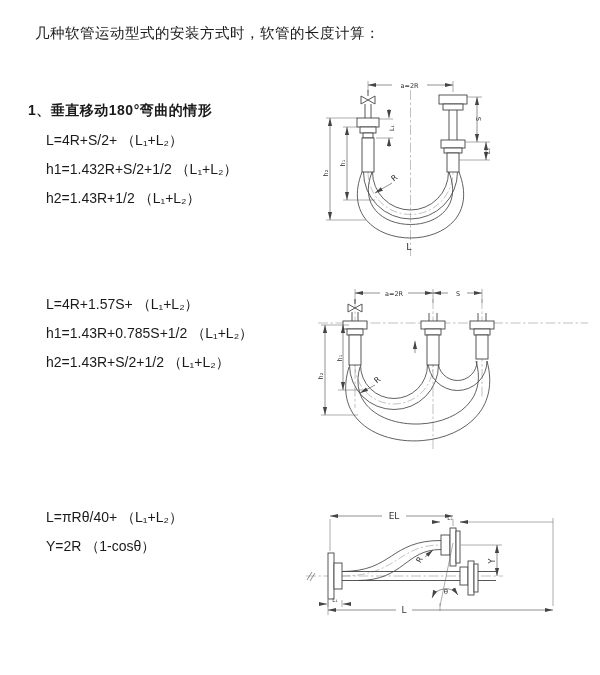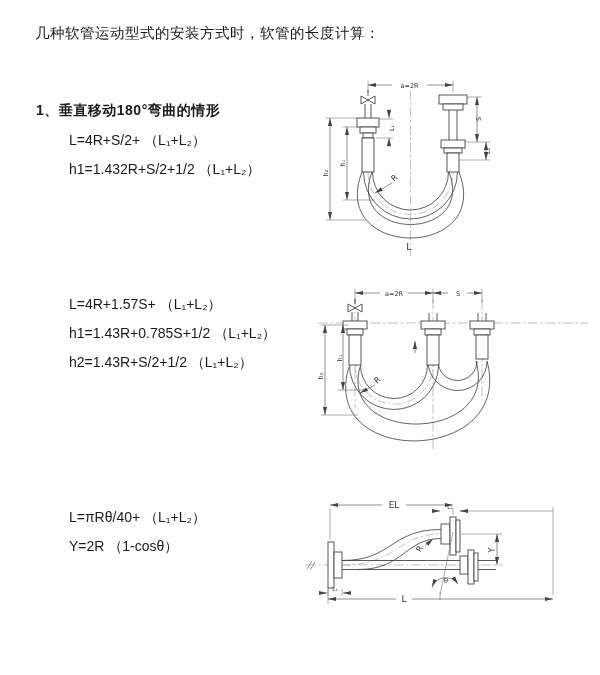--- a/index.html
+++ b/index.html
@@ -6,43 +6,44 @@
   body{
     width:600px;height:675px;background:#ffffff;
     font-family:"Liberation Sans","DejaVu Sans",sans-serif;
     color:#1a1a1a;overflow:hidden;
   }
   .page{position:relative;width:600px;height:675px;background:#fff;}
   .title{
     position:absolute;left:35px;top:24px;
     font-size:14.5px;font-weight:400;letter-spacing:.5px;white-space:nowrap;
   }
-  .sec{position:absolute;left:36px;}
+  .sec{position:absolute;left:28px;}
   .heading{font-size:14px;font-weight:700;letter-spacing:.5px;margin:0 0 12px 0;white-space:nowrap;}
-  .formula{font-size:14px;margin:0 0 11px 33px;white-space:nowrap;}
+  .formula{font-size:14px;margin:0 0 11px 18px;white-space:nowrap;}
   .diag{position:absolute;}
   svg text{fill:#333;font-family:"DejaVu Sans","Liberation Sans",sans-serif;}
   .out{stroke:#444;stroke-width:0.9;fill:#fff;}
   .ln{stroke:#444;stroke-width:0.9;fill:none;}
   .hose{stroke:#444;stroke-width:0.85;fill:none;}
   .cl{stroke:#999;stroke-width:0.6;fill:none;stroke-dasharray:10 2.5 2.5 2.5;}
   .dim{stroke:#555;stroke-width:0.65;fill:none;}
   .ext{stroke:#666;stroke-width:0.55;fill:none;}
 </style>
 </head>
 <body>
 
 <div class="page">
 
   <div class="title">几种软管运动型式的安装方式时，软管的长度计算：</div>
 
   <section class="sec" style="top:102px">
     <div class="heading">1、垂直移动180°弯曲的情形</div>
     <div class="formula">L=4R+S/2+ （L₁+L₂）</div>
     <div class="formula">h1=1.432R+S/2+1/2 （L₁+L₂）</div>
+    <div class="formula">h2=1.43R+1/2 （L₁+L₂）</div>
   </section>
 
   <section class="sec" style="top:296px">
     <div class="formula">L=4R+1.57S+ （L₁+L₂）</div>
     <div class="formula">h1=1.43R+0.785S+1/2 （L₁+L₂）</div>
     <div class="formula">h2=1.43R+S/2+1/2 （L₁+L₂）</div>
   </section>
 
   <section class="sec" style="top:509px">
     <div class="formula">L=πRθ/40+ （L₁+L₂）</div>
@@ -183,21 +184,21 @@
       <g>
         <text x="84" y="12.5" font-size="6.5" text-anchor="middle">a=2R</text>
         <text x="148" y="12.5" font-size="6.5" text-anchor="middle">S</text>
         <text font-size="6.5" text-anchor="middle" transform="rotate(-90 31.5 75)" x="31.5" y="75">h₁</text>
         <text font-size="6.5" text-anchor="middle" transform="rotate(-90 12.5 93)" x="12.5" y="93">h₂</text>
         <text font-size="8" text-anchor="middle" transform="rotate(-38 69 99)" x="69" y="99">R</text>
       </g>
     </svg>
   </div>
 
-  <div class="diag" style="left:298px;top:492px;width:300px;height:137px">
+  <div class="diag" style="left:298px;top:503px;width:300px;height:137px">
     <svg viewBox="0 0 300 137" width="300" height="137">
       <defs>
         <marker id="d3a" markerWidth="9" markerHeight="6" refX="8" refY="2.6" orient="auto-start-reverse" markerUnits="userSpaceOnUse">
           <path d="M0,0.5 L8,2.6 L0,4.7 Z" fill="#444"></path>
         </marker>
       </defs>
 
       <g>
         <path class="cl" d="M8,73 H205"></path>
         <path class="ln" style="stroke-width:0.6" d="M9,77 L14,69 M12,78 L17,70"></path>

